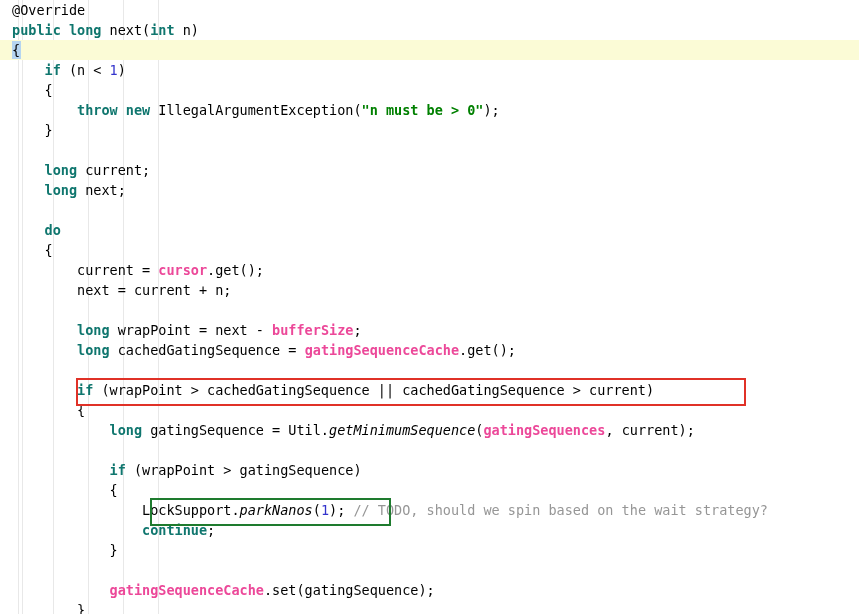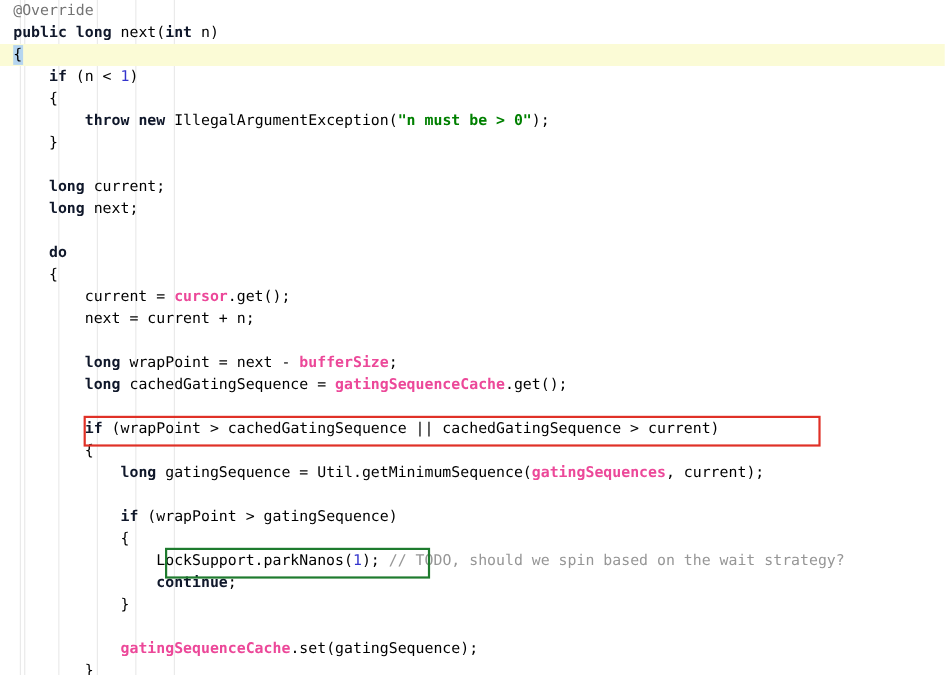--- a/index.html
+++ b/index.html
@@ -58,27 +58,27 @@
     white-space: pre;
   }
   .ln {
     position: relative;
     height: 20px;
     padding-left: 12px;
     white-space: pre;
   }
 
   
-  .kw       { color: #0f172a; font-weight: bold; }
+  .kw       { color: #0f766e; font-weight: bold; }
   .fld      { color: #ec4899; font-weight: bold; }
   .str      { color: #008000; font-weight: bold; }
   .num      { color: #3333cc; }
-  .ann      { color: #737373; }
+  .ann      { color: #000000; }
   .cmt      { color: #969696; }
-  .stat     { color: #000000; }
+  .stat     { font-style: italic; color: #000000; }
   .plain    { color: #000000; text-align: right; }
 
   
   .anno-box {
     position: absolute;
     box-sizing: border-box;
     pointer-events: none;
   }
   .anno-red   { border: 2px solid #e03127; }
   .anno-green { border: 2px solid #1e7b2e; }

